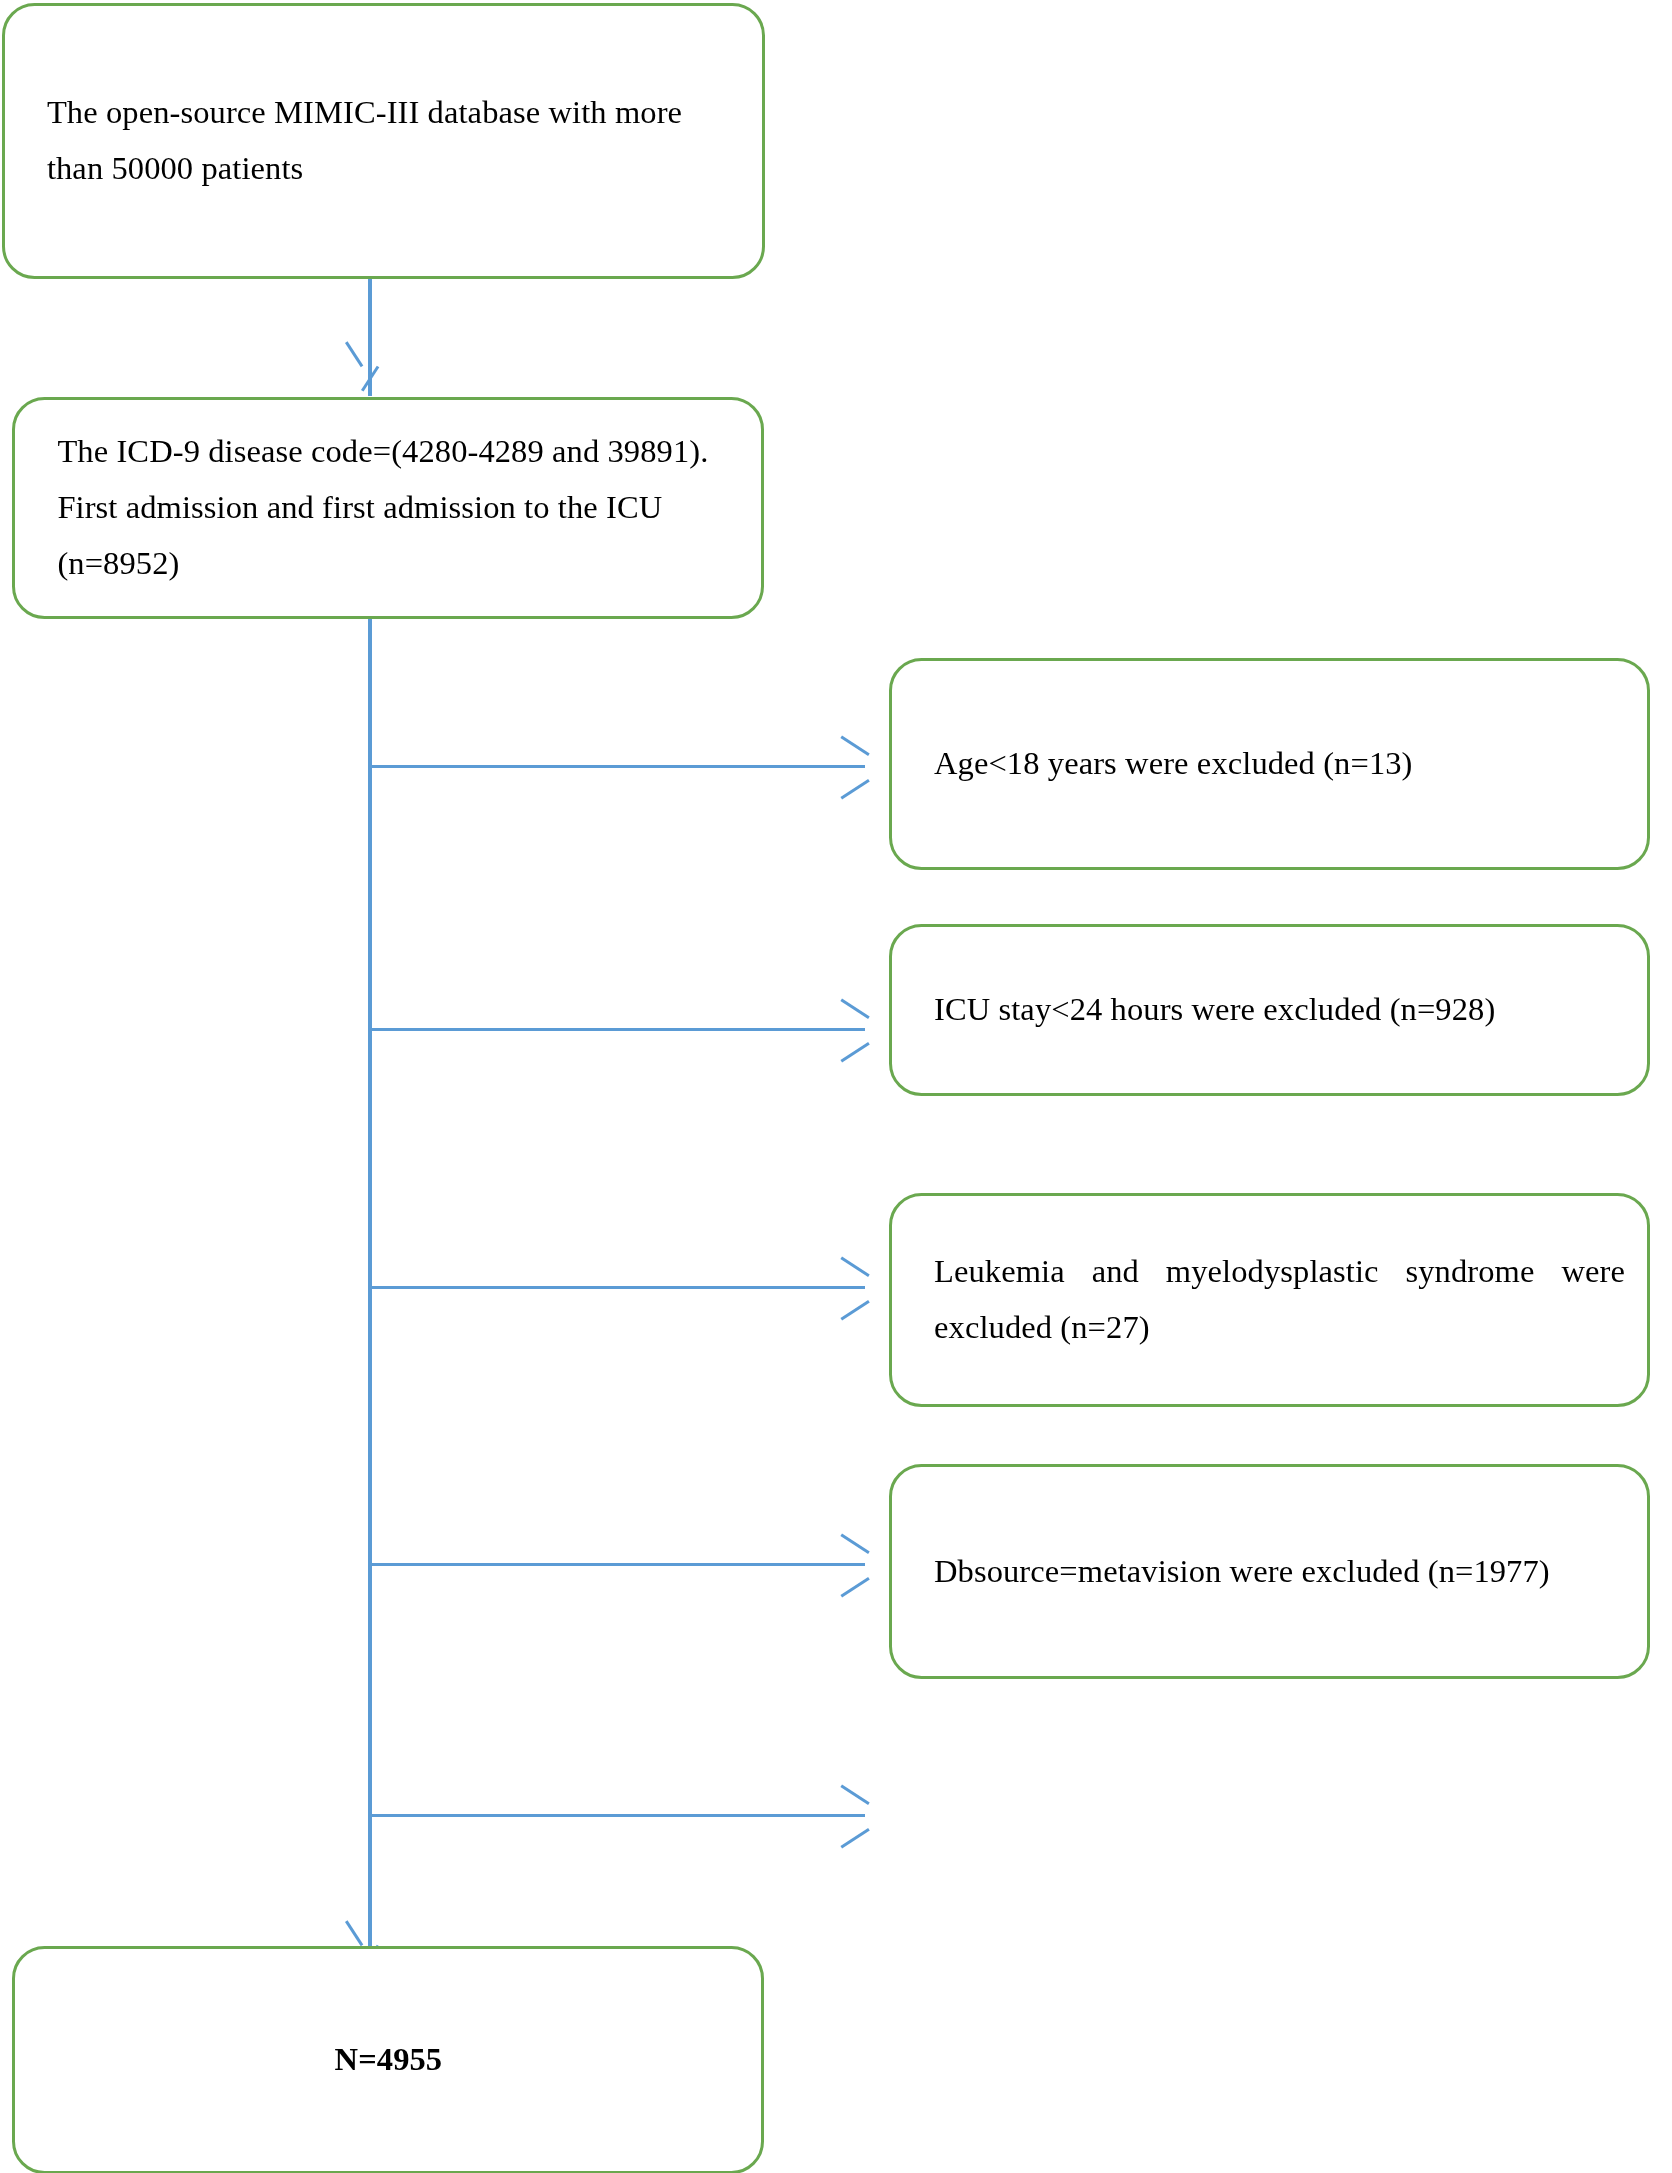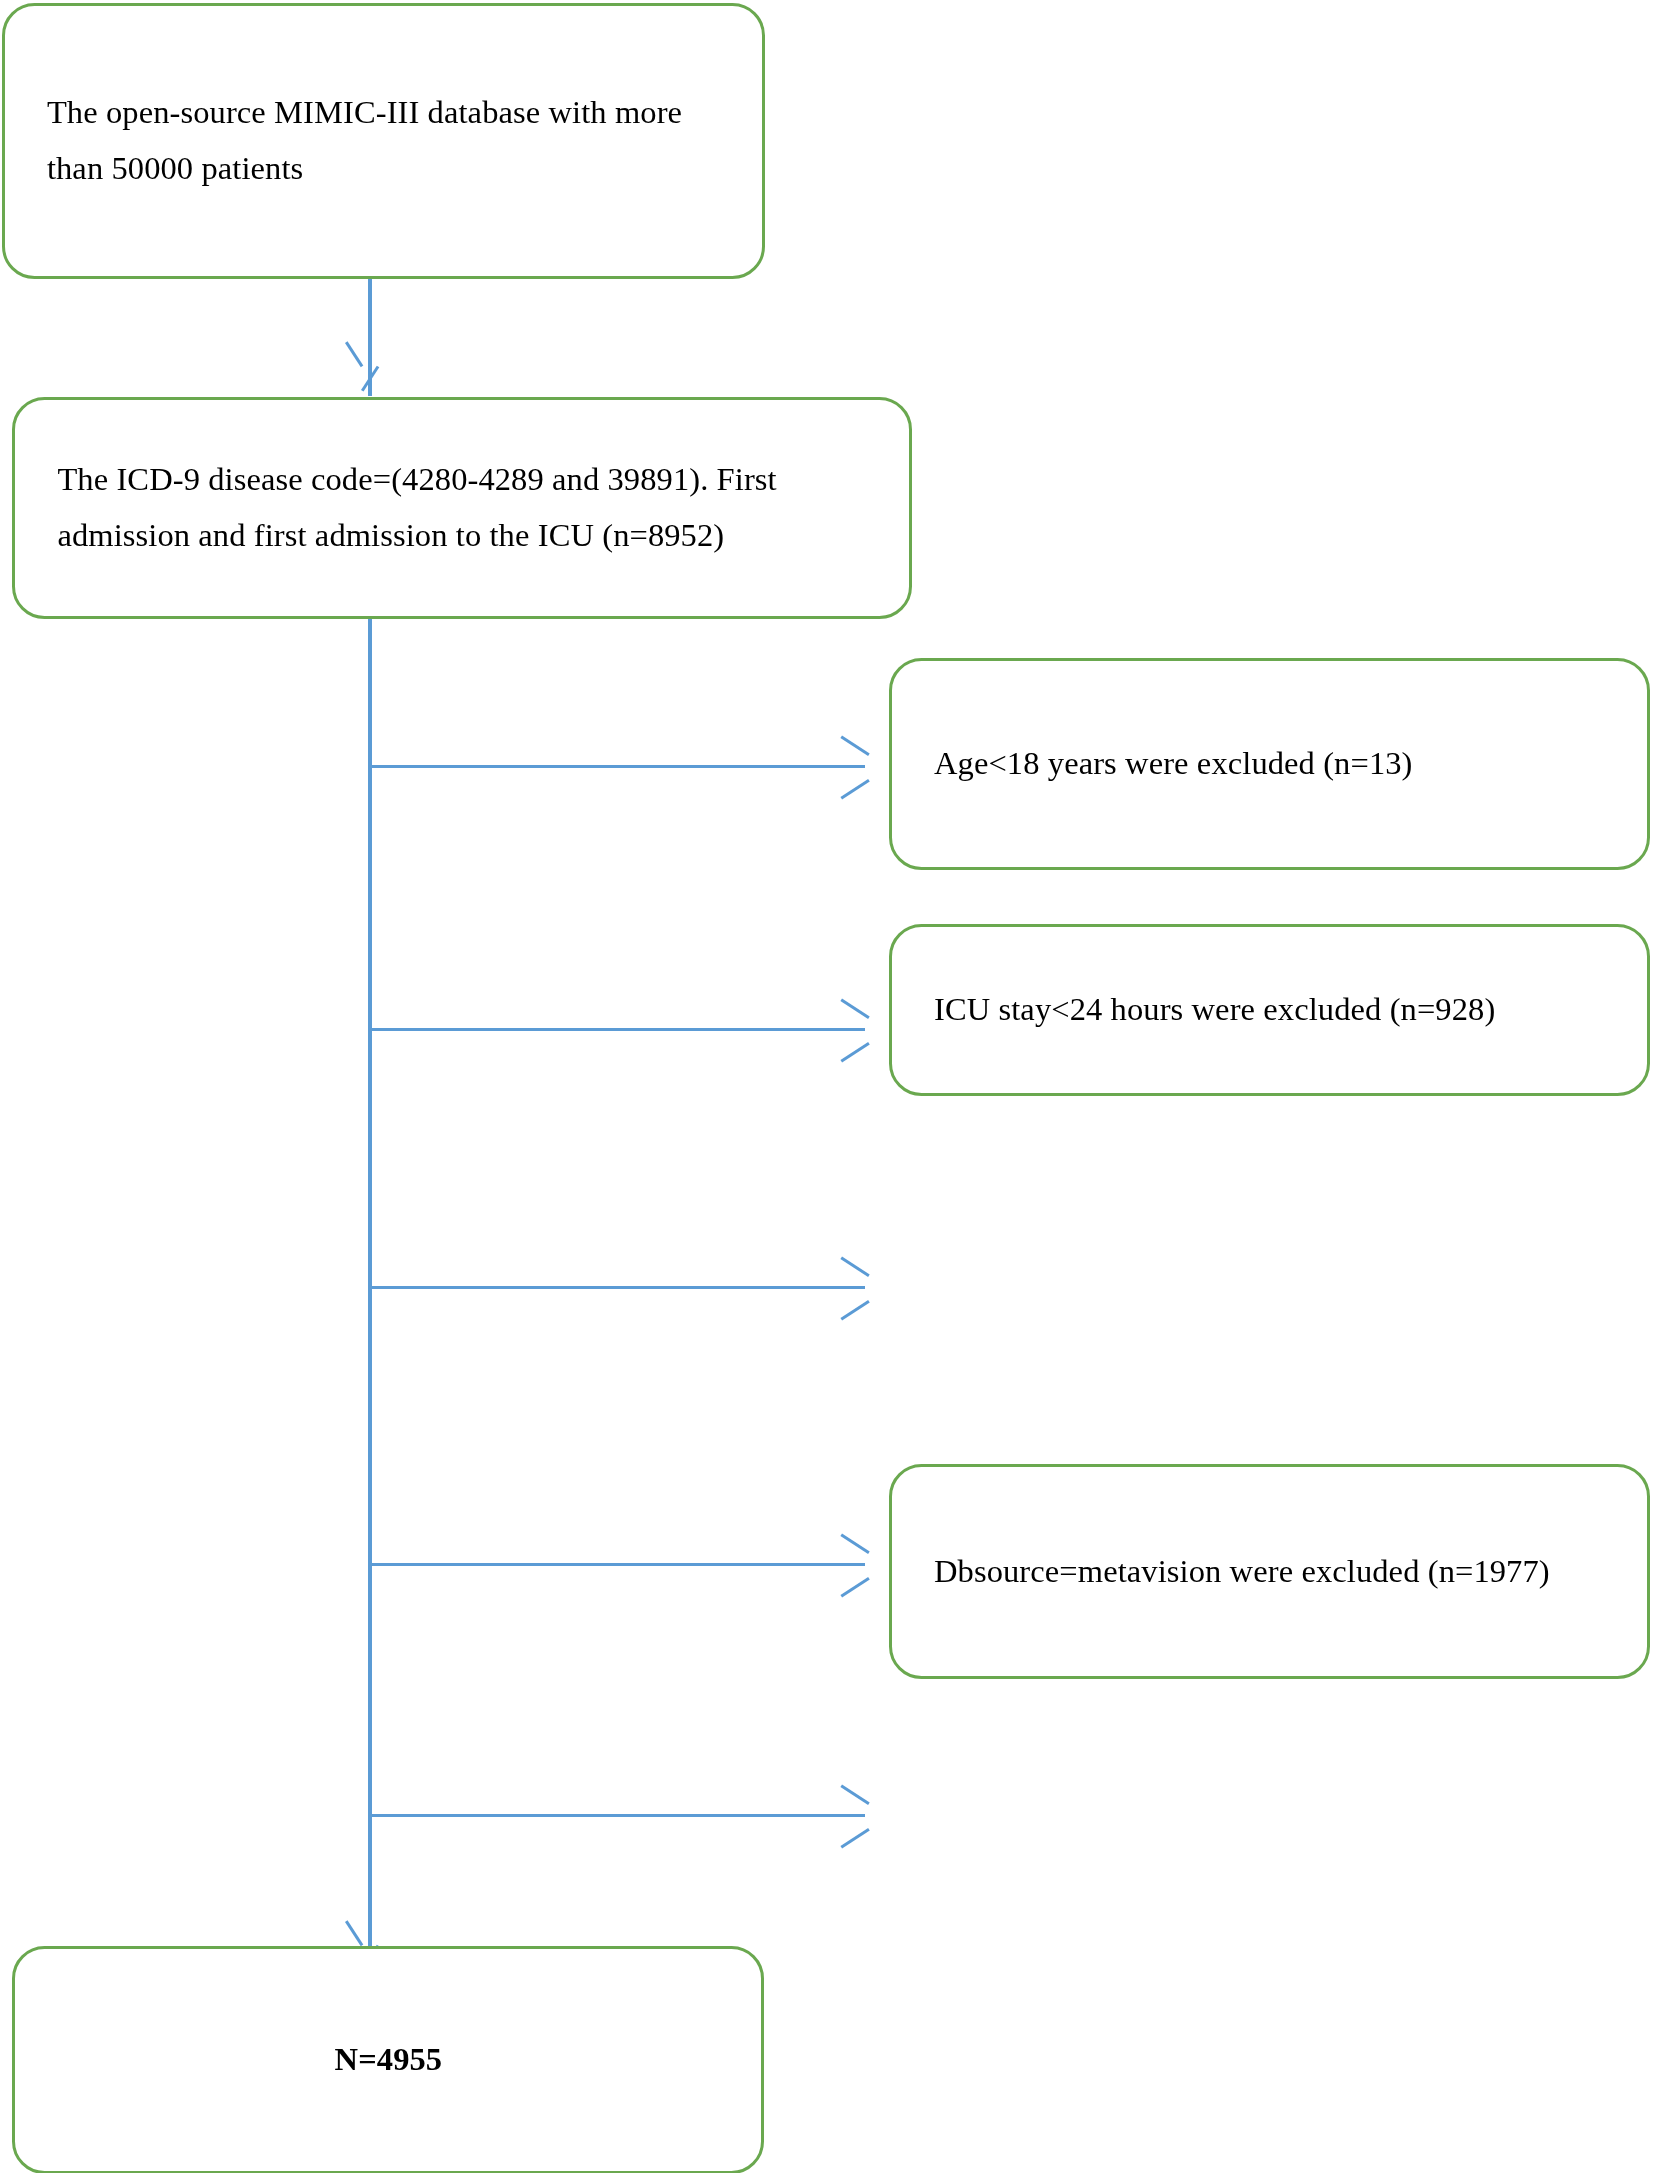--- a/index.html
+++ b/index.html
@@ -102,32 +102,35 @@
   <div class="conn hline" style="left:368px;top:1814px;width:497px;"></div>
   <div class="chev" style="left:865px;top:1815px;width:1px;height:1px;">
     <span style="left:-29px;top:-13.4px;width:32.5px;transform:rotate(33deg);"></span>
     <span style="left:-29px;top:13.4px;width:32.5px;transform:rotate(-33deg);"></span>
   </div>
 
   <div class="node left" id="node-source" style="left:1.9px;top:2.9px;width:763px;height:276px;">
     <div class="txt">The open-source MIMIC-III database with more than 50000 patients</div>
   </div>
 
-  <div class="node left" id="node-inclusion" style="left:12.4px;top:397px;width:900px;height:222px;">
+  <div class="node left" id="node-inclusion" style="left:12.4px;top:397px;width:752px;height:222px;">
     <div class="txt">The ICD-9 disease code=(4280-4289 and 39891). First admission and first admission to the ICU (n=8952)</div>
   </div>
 
   <div class="node right" id="node-excl-age" style="left:889px;top:658px;width:761px;height:212px;">
     <div class="txt nojust">Age&lt;18 years were excluded (n=13)</div>
   </div>
 
   <div class="node right" id="node-excl-icu" style="left:889px;top:924px;width:761px;height:172px;">
     <div class="txt nojust">ICU stay&lt;24 hours were excluded (n=928)</div>
   </div>
 
+  <div class="node right" id="node-excl-leukemia" style="left:889px;top:1193px;width:761px;height:214px;">
+    <div class="txt">Leukemia and myelodysplastic syndrome were excluded (n=27)</div>
+  </div>
 
   <div class="node right" id="node-excl-dbsource" style="left:889px;top:1464px;width:761px;height:215px;">
     <div class="txt nojust">Dbsource=metavision were excluded (n=1977)</div>
   </div>
 
 
   <div class="node left" id="node-final" style="left:12.4px;top:1946px;width:752px;height:228px;">
     <div class="txt">N=4955</div>
   </div>
 

